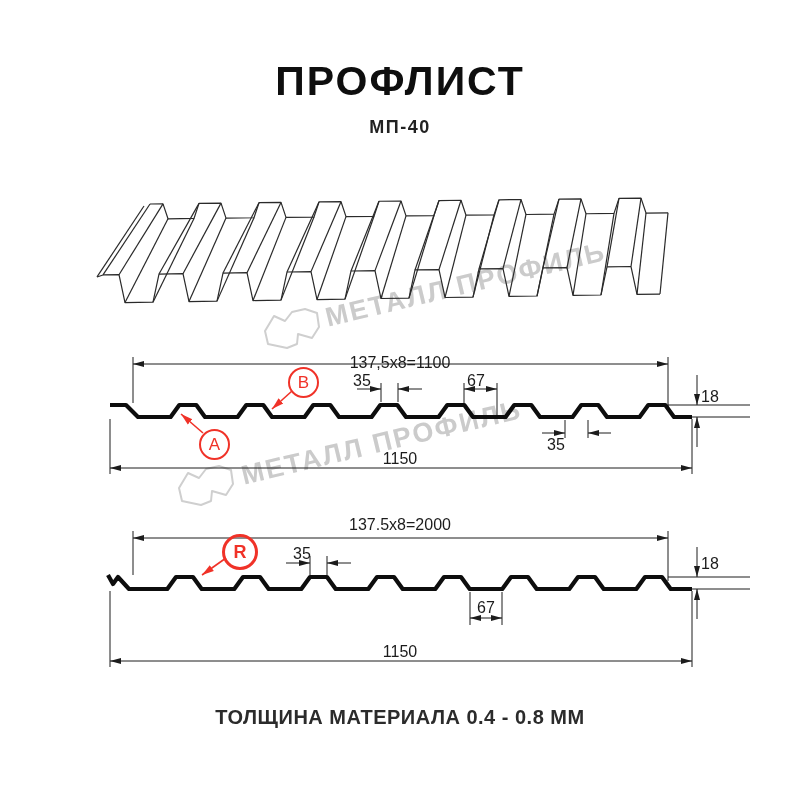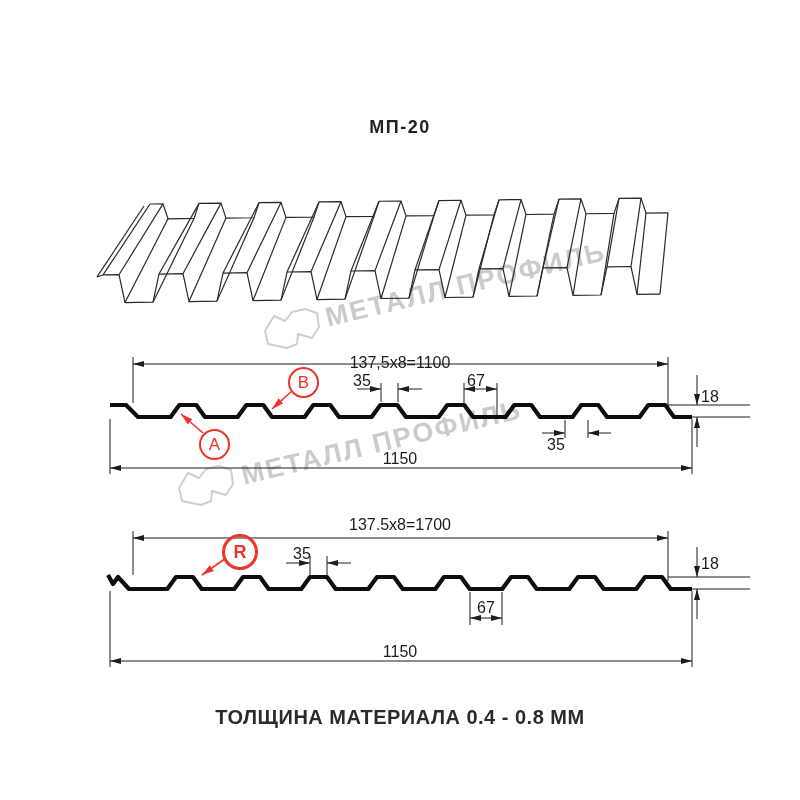--- a/index.html
+++ b/index.html
@@ -129,32 +129,33 @@
         <polyline points="110,405 126,405 138,417 170.6,417 179.29999999999998,405 196.29999999999998,405 205,417 237.6,417 246.29999999999998,405 263.3,405 272,417 304.6,417 313.3,405 330.3,405 339,417 371.6,417 380.3,405 397.3,405 406,417 438.6,417 447.3,405 464.3,405 473,417 505.6,417 514.3000000000001,405 531.3000000000001,405 540,417 572.6,417 581.3000000000001,405 598.3000000000001,405 607,417 639.6,417 648.3000000000001,405 665.3000000000001,405 674,417 692,417"></polyline>
         <polyline points="108,575 113,584 118,577 129,589 167.3,589 176,577 193,577 201.70000000000002,589 234.3,589 243,577 260,577 268.7,589 301.3,589 310,577 327,577 335.7,589 368.3,589 377,577 394,577 402.7,589 435.3,589 444,577 461,577 469.7,589 502.3,589 511,577 528,577 536.7,589 569.3,589 578,577 595,577 603.6999999999999,589 636.3,589 645,577 662,577 670.6999999999999,589 692,589"></polyline>
       </g>
     <g id="red" stroke="#f03228" stroke-width="1.6" fill="none">
         <line x1="203" y1="433" x2="181" y2="414" marker-end="url(#arR)"></line>
         <line x1="292" y1="391" x2="272" y2="409" marker-end="url(#arR)"></line>
         <line x1="226" y1="558" x2="202" y2="575" marker-end="url(#arR)"></line>
       </g>
   </svg>
 
-  <div id="subtitle" class="abs ctr txt">МП-20</div>
+  <div id="title" class="abs ctr txt">ПРОФЛИСТ</div>
+  <div id="subtitle" class="abs ctr txt">МП-40</div>
 
   <div class="abs ctr dim txt" style="left:400px;top:342px;margin-top:12px;">137,5x8=1100</div>
   <div class="abs ctr dim txt" style="left:362px;top:372px;">35</div>
   <div class="abs ctr dim txt" style="left:476px;top:372px;">67</div>
   <div class="abs dim txt" style="left:701px;top:388px;">18</div>
   <div class="abs ctr dim txt" style="left:556px;top:436px;">35</div>
   <div class="abs ctr dim txt" style="left:400px;top:450px;">1150</div>
   <div id="lblA" class="lbl-circle txt" style="left:199px;top:429px;">A</div>
   <div id="lblB" class="lbl-circle txt" style="left:288px;top:367px;">B</div>
 
-  <div class="abs ctr dim txt" style="left:400px;top:516px;">137.5x8=1700</div>
+  <div class="abs ctr dim txt" style="left:400px;top:516px;">137.5x8=2000</div>
   <div class="abs ctr dim txt" style="left:302px;top:545px;">35</div>
   <div class="abs dim txt" style="left:701px;top:555px;">18</div>
   <div class="abs ctr dim txt" style="left:486px;top:599px;">67</div>
   <div class="abs ctr dim txt" style="left:400px;top:643px;">1150</div>
   <div id="lblR" class="lbl-circle txt" style="left:222px;top:534px;">R</div>
 
   <div id="footnote" class="abs ctr txt">ТОЛЩИНА МАТЕРИАЛА 0.4 - 0.8 ММ</div>
 </div>
 
 </body></html>

